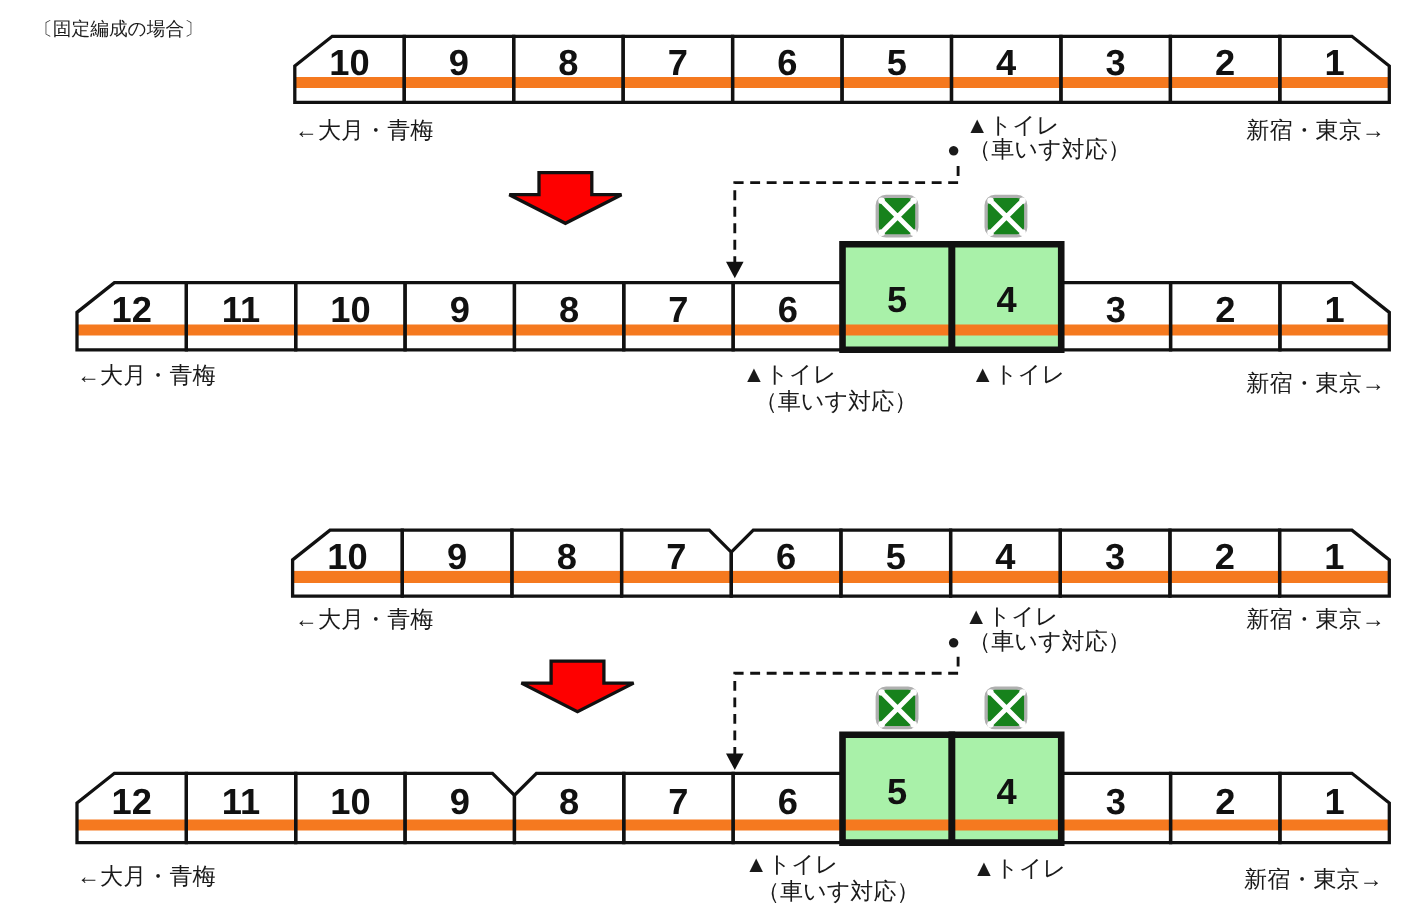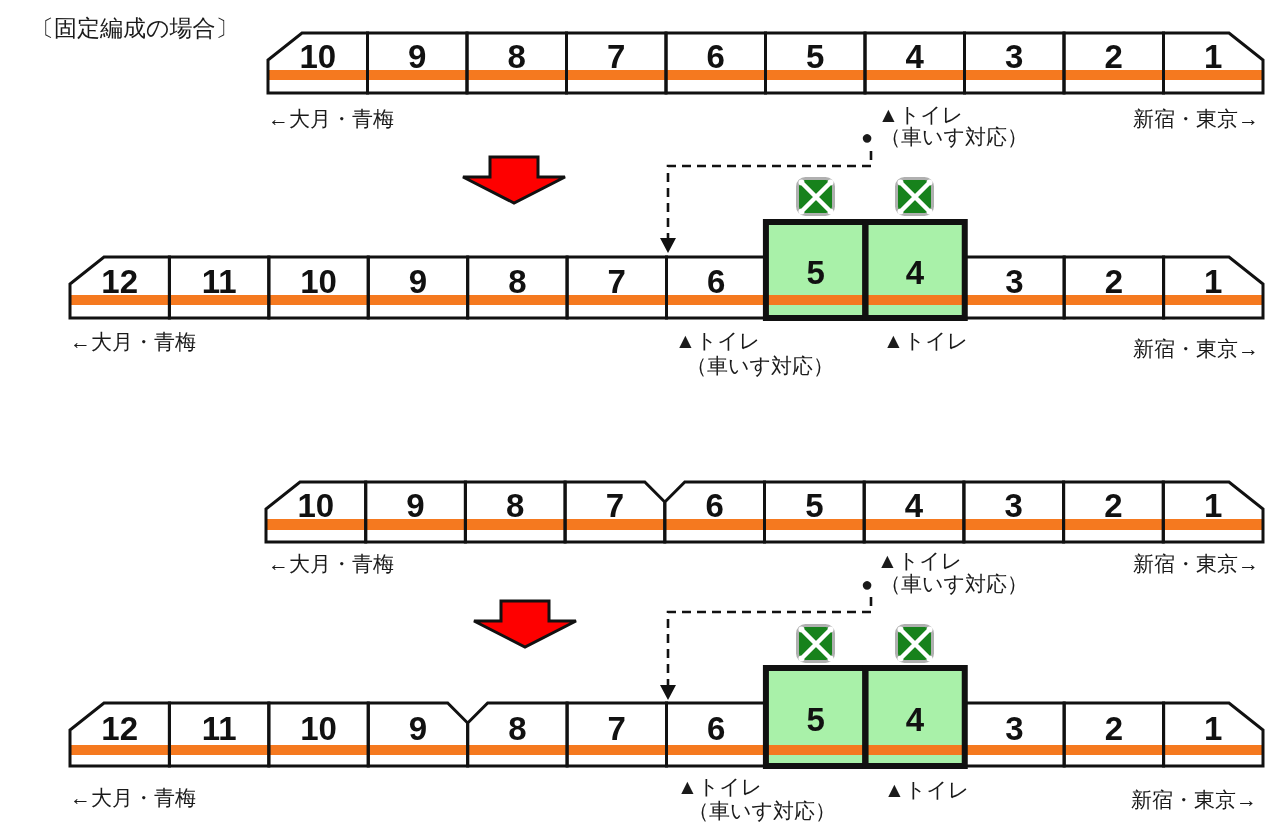--- a/index.html
+++ b/index.html
@@ -1,21 +1,21 @@
 <!DOCTYPE html>
 <html><head>
 <meta charset="utf-8">
 <style>
   html,body{margin:0;padding:0;background:#ffffff;}
   body{width:1280px;height:831px;position:relative;overflow:hidden;
        font-family:"Liberation Sans","DejaVu Sans",sans-serif;color:#1a1a1a;}
   #diagram{position:absolute;left:0;top:0;width:1280px;height:680px;margin-left:23px;}
   #canvas{position:absolute;left:0;top:0;}
   .lbl{position:absolute;font-size:21px;line-height:1.15;white-space:nowrap;color:#1a1a1a;}
-  .title{position:absolute;font-size:23px;line-height:1.2;white-space:nowrap;color:#1a1a1a;font-family:Liberation Mono, monospace;}
+  .title{position:absolute;font-size:17px;line-height:1.2;white-space:nowrap;color:#1a1a1a;}
   .wheel{display:flex;align-items:center;gap:7px;}
   .wheel .dot{font-size:20px;line-height:1;}
 </style>
 </head>
 <body>
 
 <div id="diagram">
   <svg id="canvas" width="1280" height="831" viewBox="0 0 1280 831">
       <polygon points="245,93 245,60 279,33 344.5,33 344.5,93" fill="#ffffff" stroke="none"></polygon>
       <polygon points="344.5,93 344.5,33 444,33 444,93" fill="#ffffff" stroke="none"></polygon>

